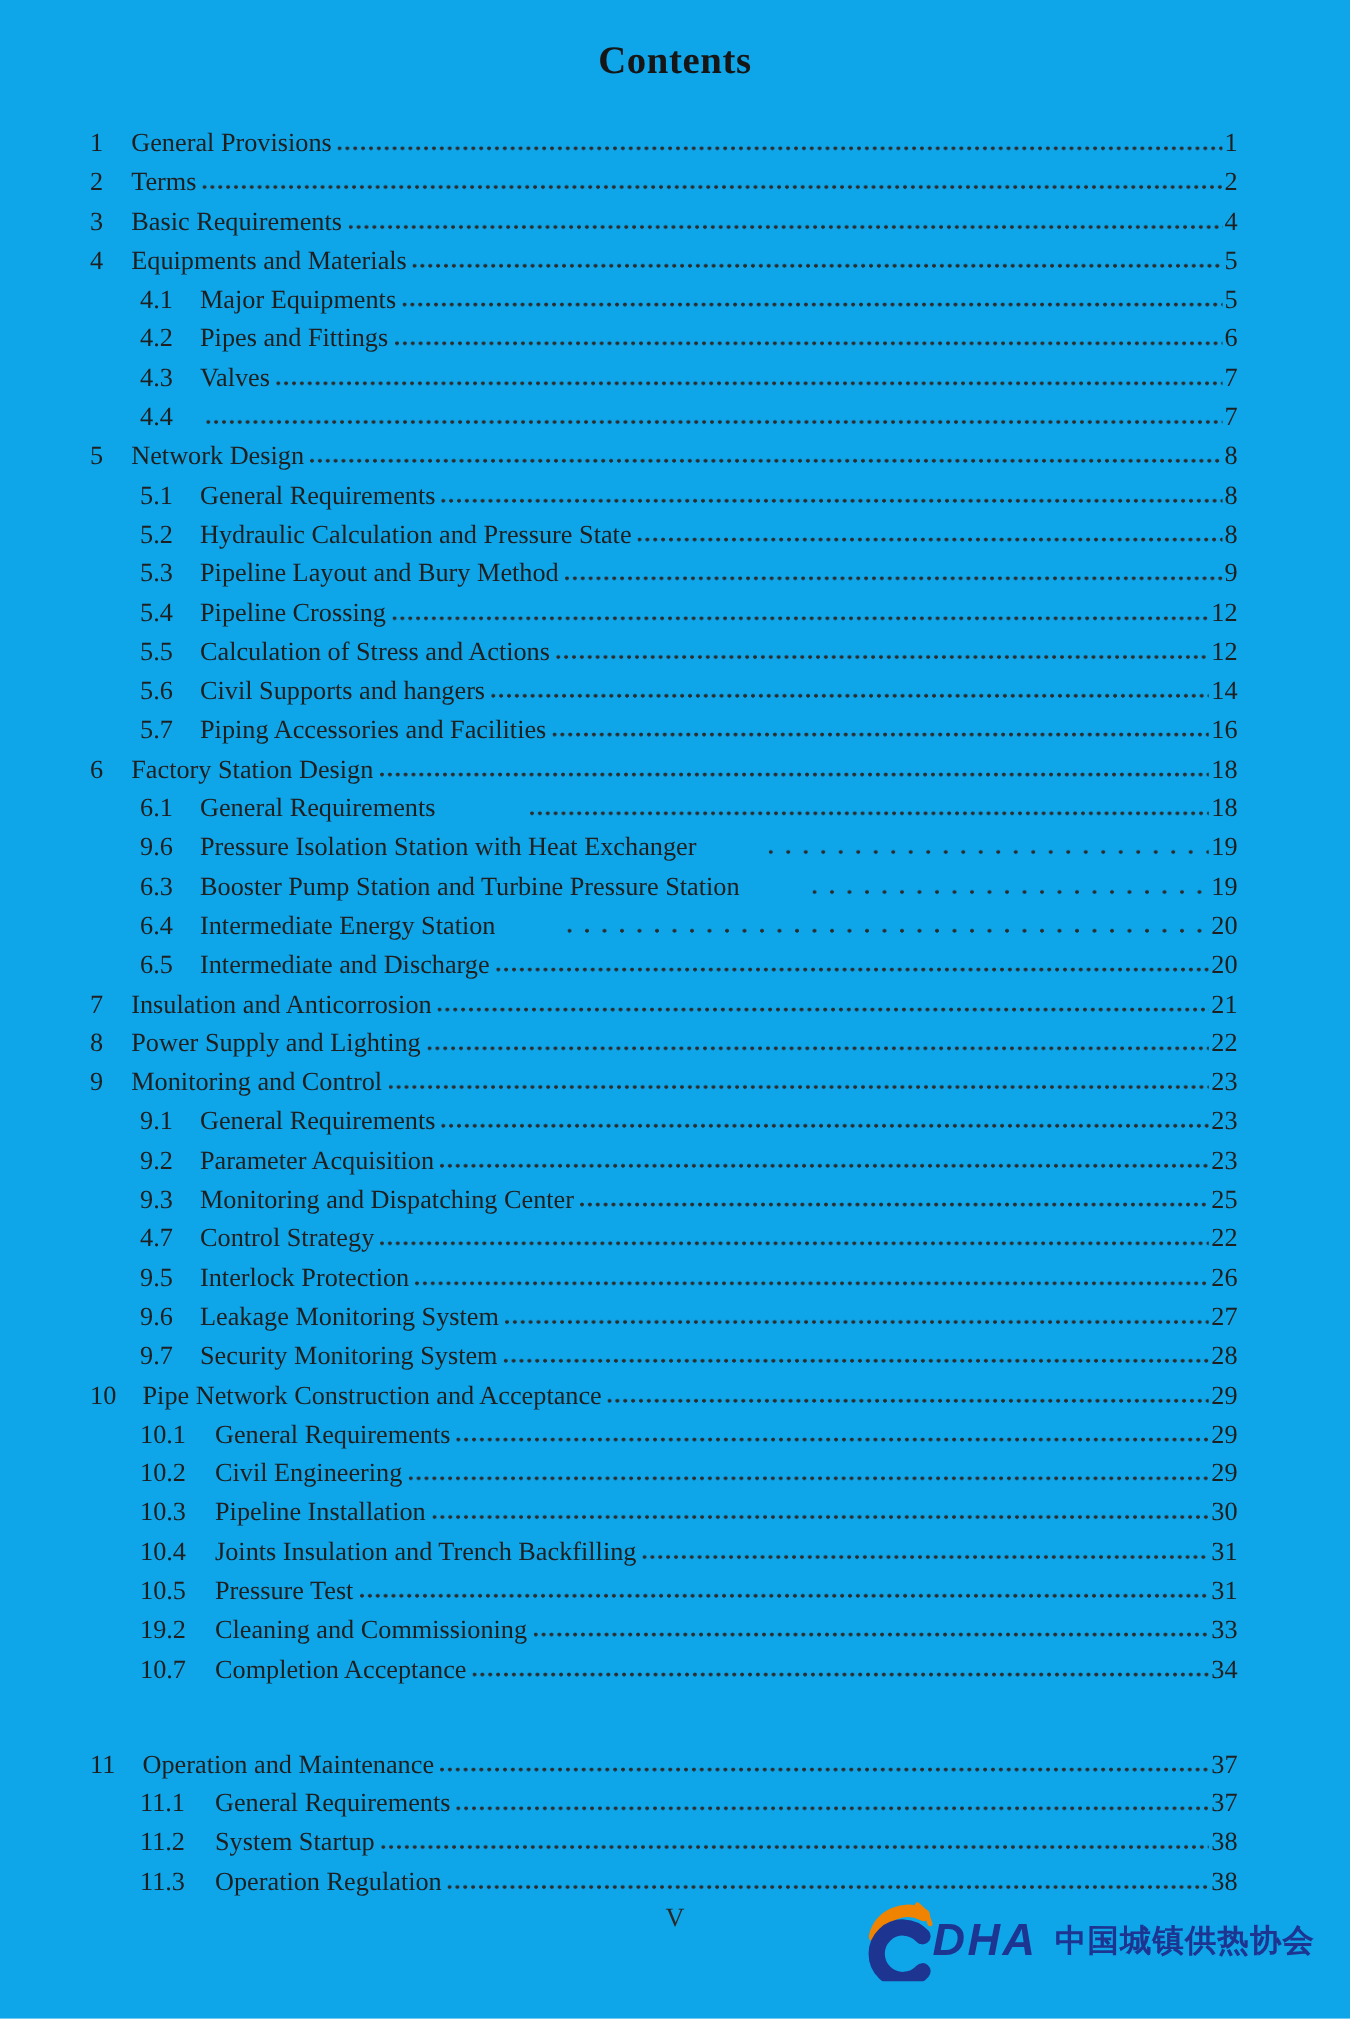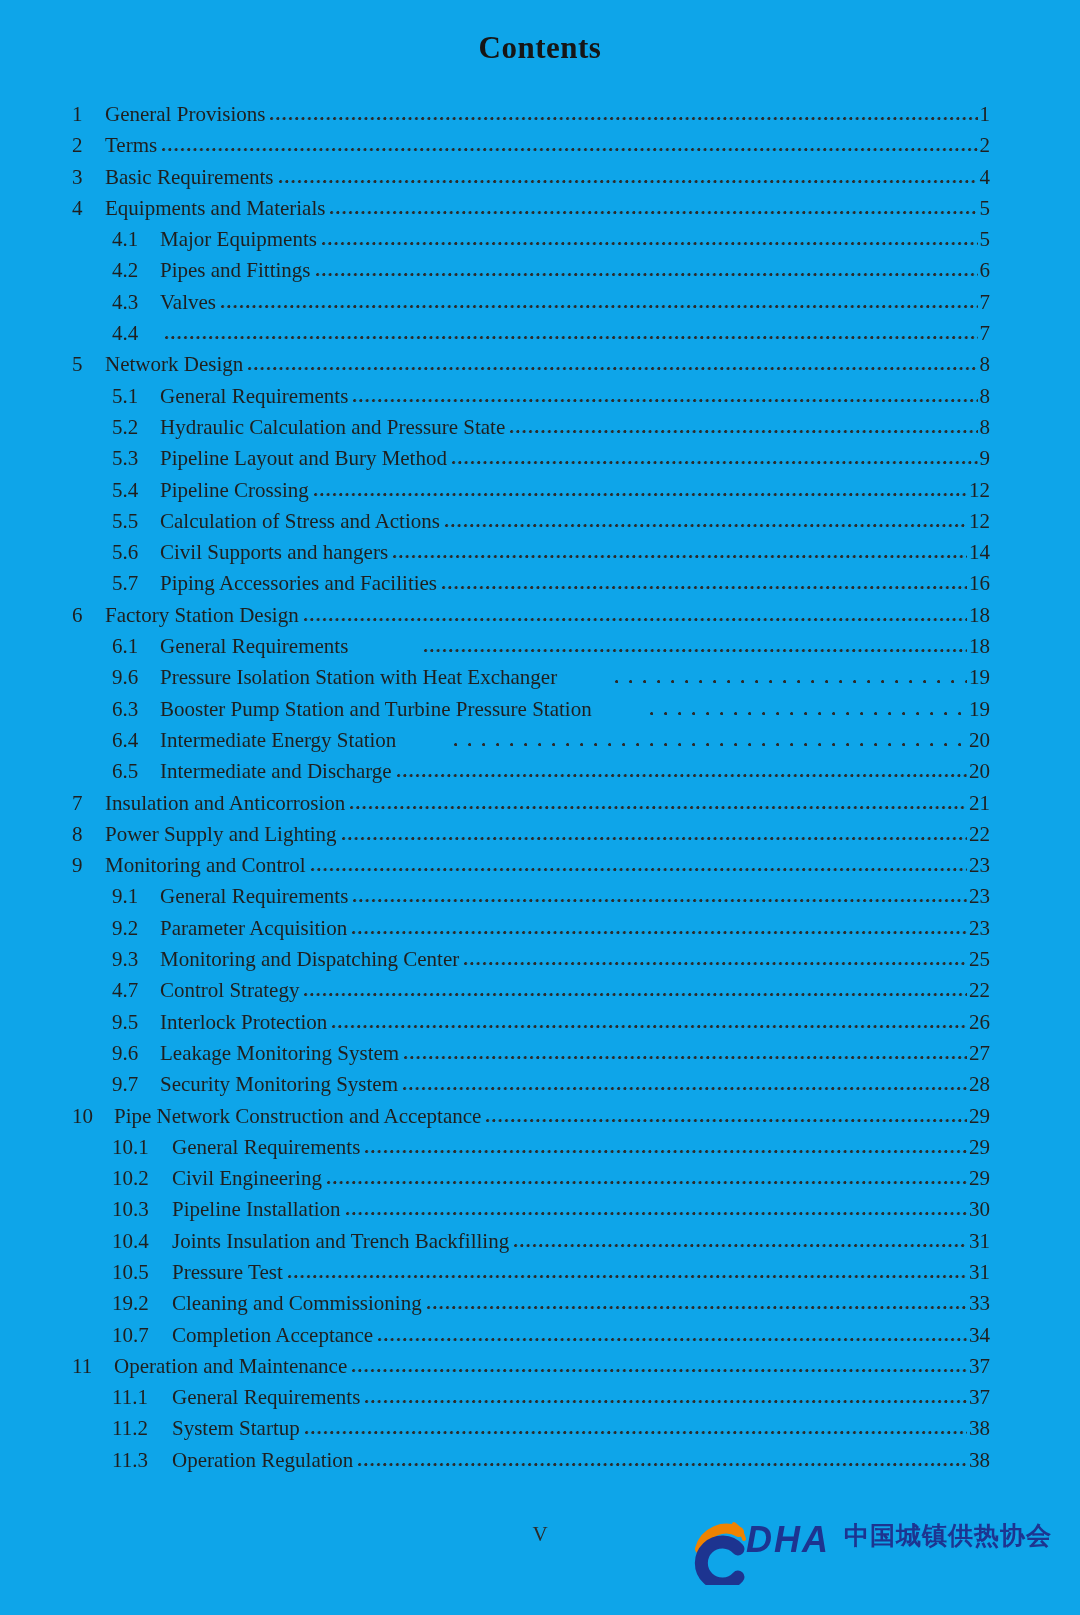--- a/index.html
+++ b/index.html
@@ -61,20 +61,21 @@
     bottom: 68px;
     text-align: center;
     font-size: 21px;
     color: #2a2a2a;
   }
   .logo {
     position: absolute;
     right: 28px;
     bottom: 30px;
     display: flex;
+    align-items: center;
     gap: 6px;
   }
   .logo-acronym {
     font-family: "Liberation Sans", sans-serif;
     font-style: italic;
     font-weight: bold;
     font-size: 36px;
     letter-spacing: 2px;
     margin-left: -16px;
   }
@@ -326,21 +327,21 @@
         <span class="title">Cleaning and Commissioning</span>
         <span class="leader"></span>
         <span class="pageno">33</span>
       </div>
       <div class="toc-row level-2" style="padding-left: 40px;">
         <span class="num" style="width: 60px;">10.7</span>
         <span class="title">Completion Acceptance</span>
         <span class="leader"></span>
         <span class="pageno">34</span>
       </div>
-      <div class="toc-row level-1" style="padding-left: 0px;">
+      <div class="toc-row level-1" style="padding-left: 0px; margin-top: 45px;">
         <span class="num" style="width: 42px;">11</span>
         <span class="title">Operation and Maintenance</span>
         <span class="leader"></span>
         <span class="pageno">37</span>
       </div>
       <div class="toc-row level-2" style="padding-left: 40px;">
         <span class="num" style="width: 60px;">11.1</span>
         <span class="title">General Requirements</span>
         <span class="leader"></span>
         <span class="pageno">37</span>

